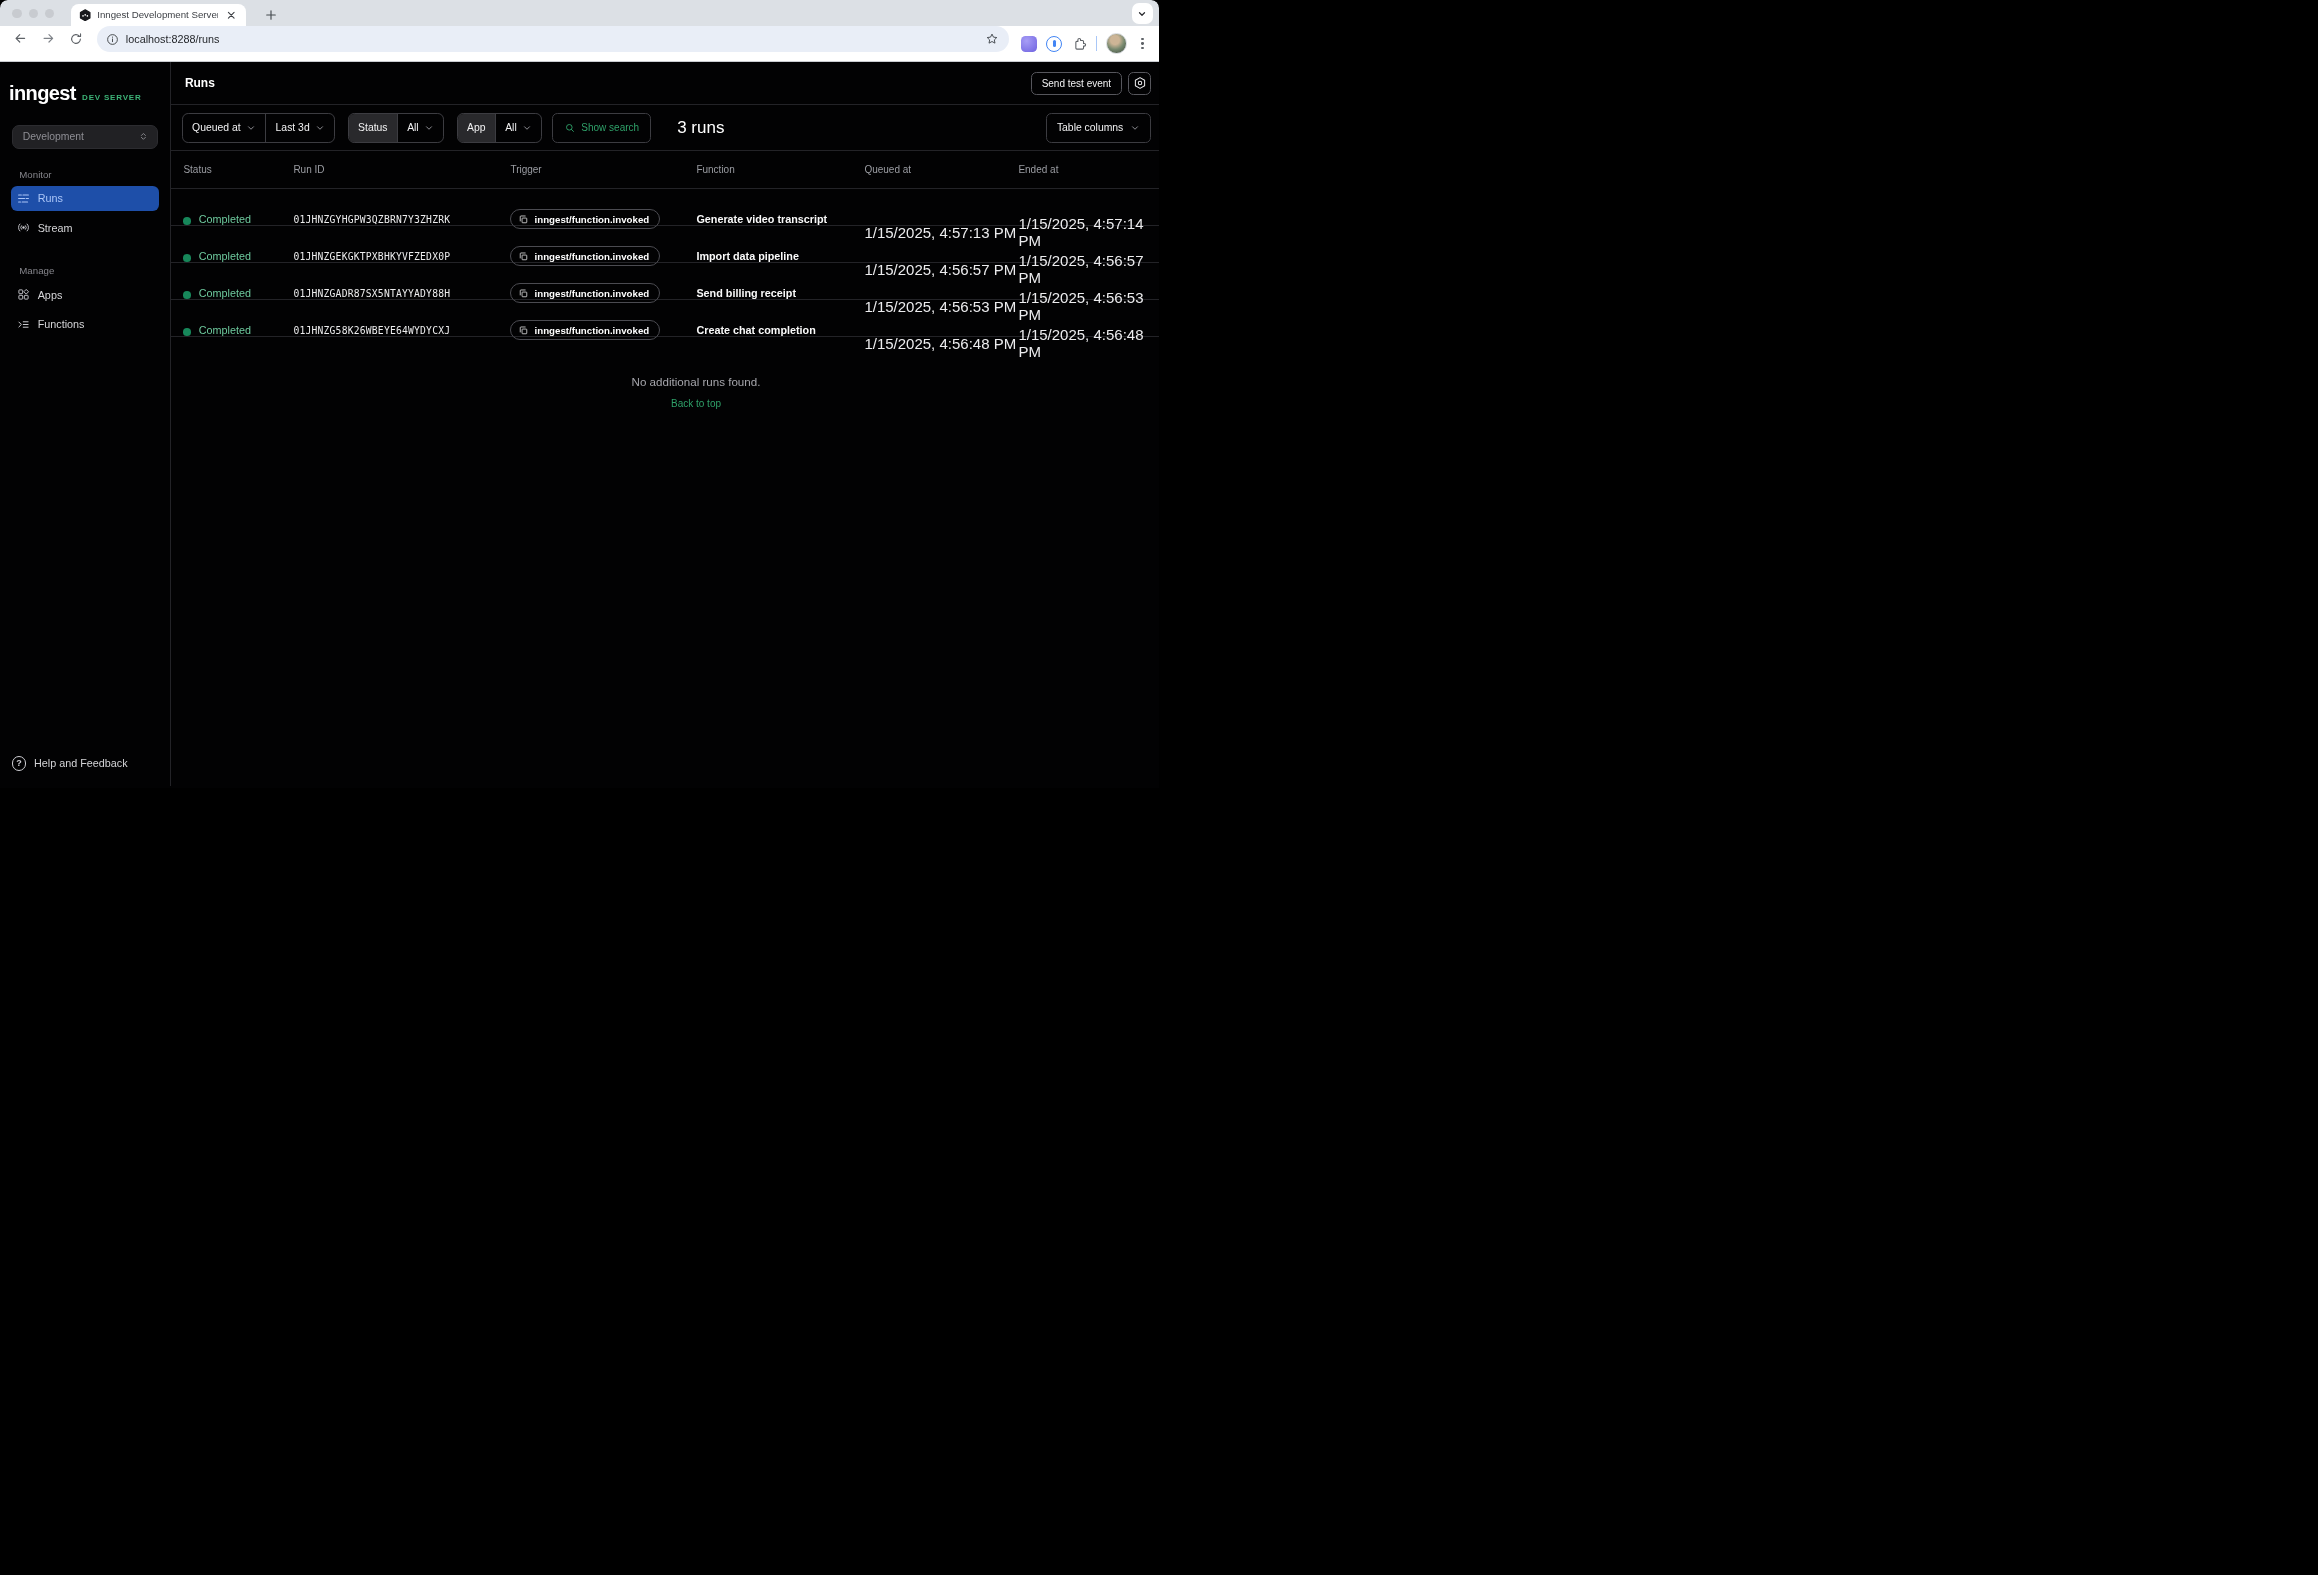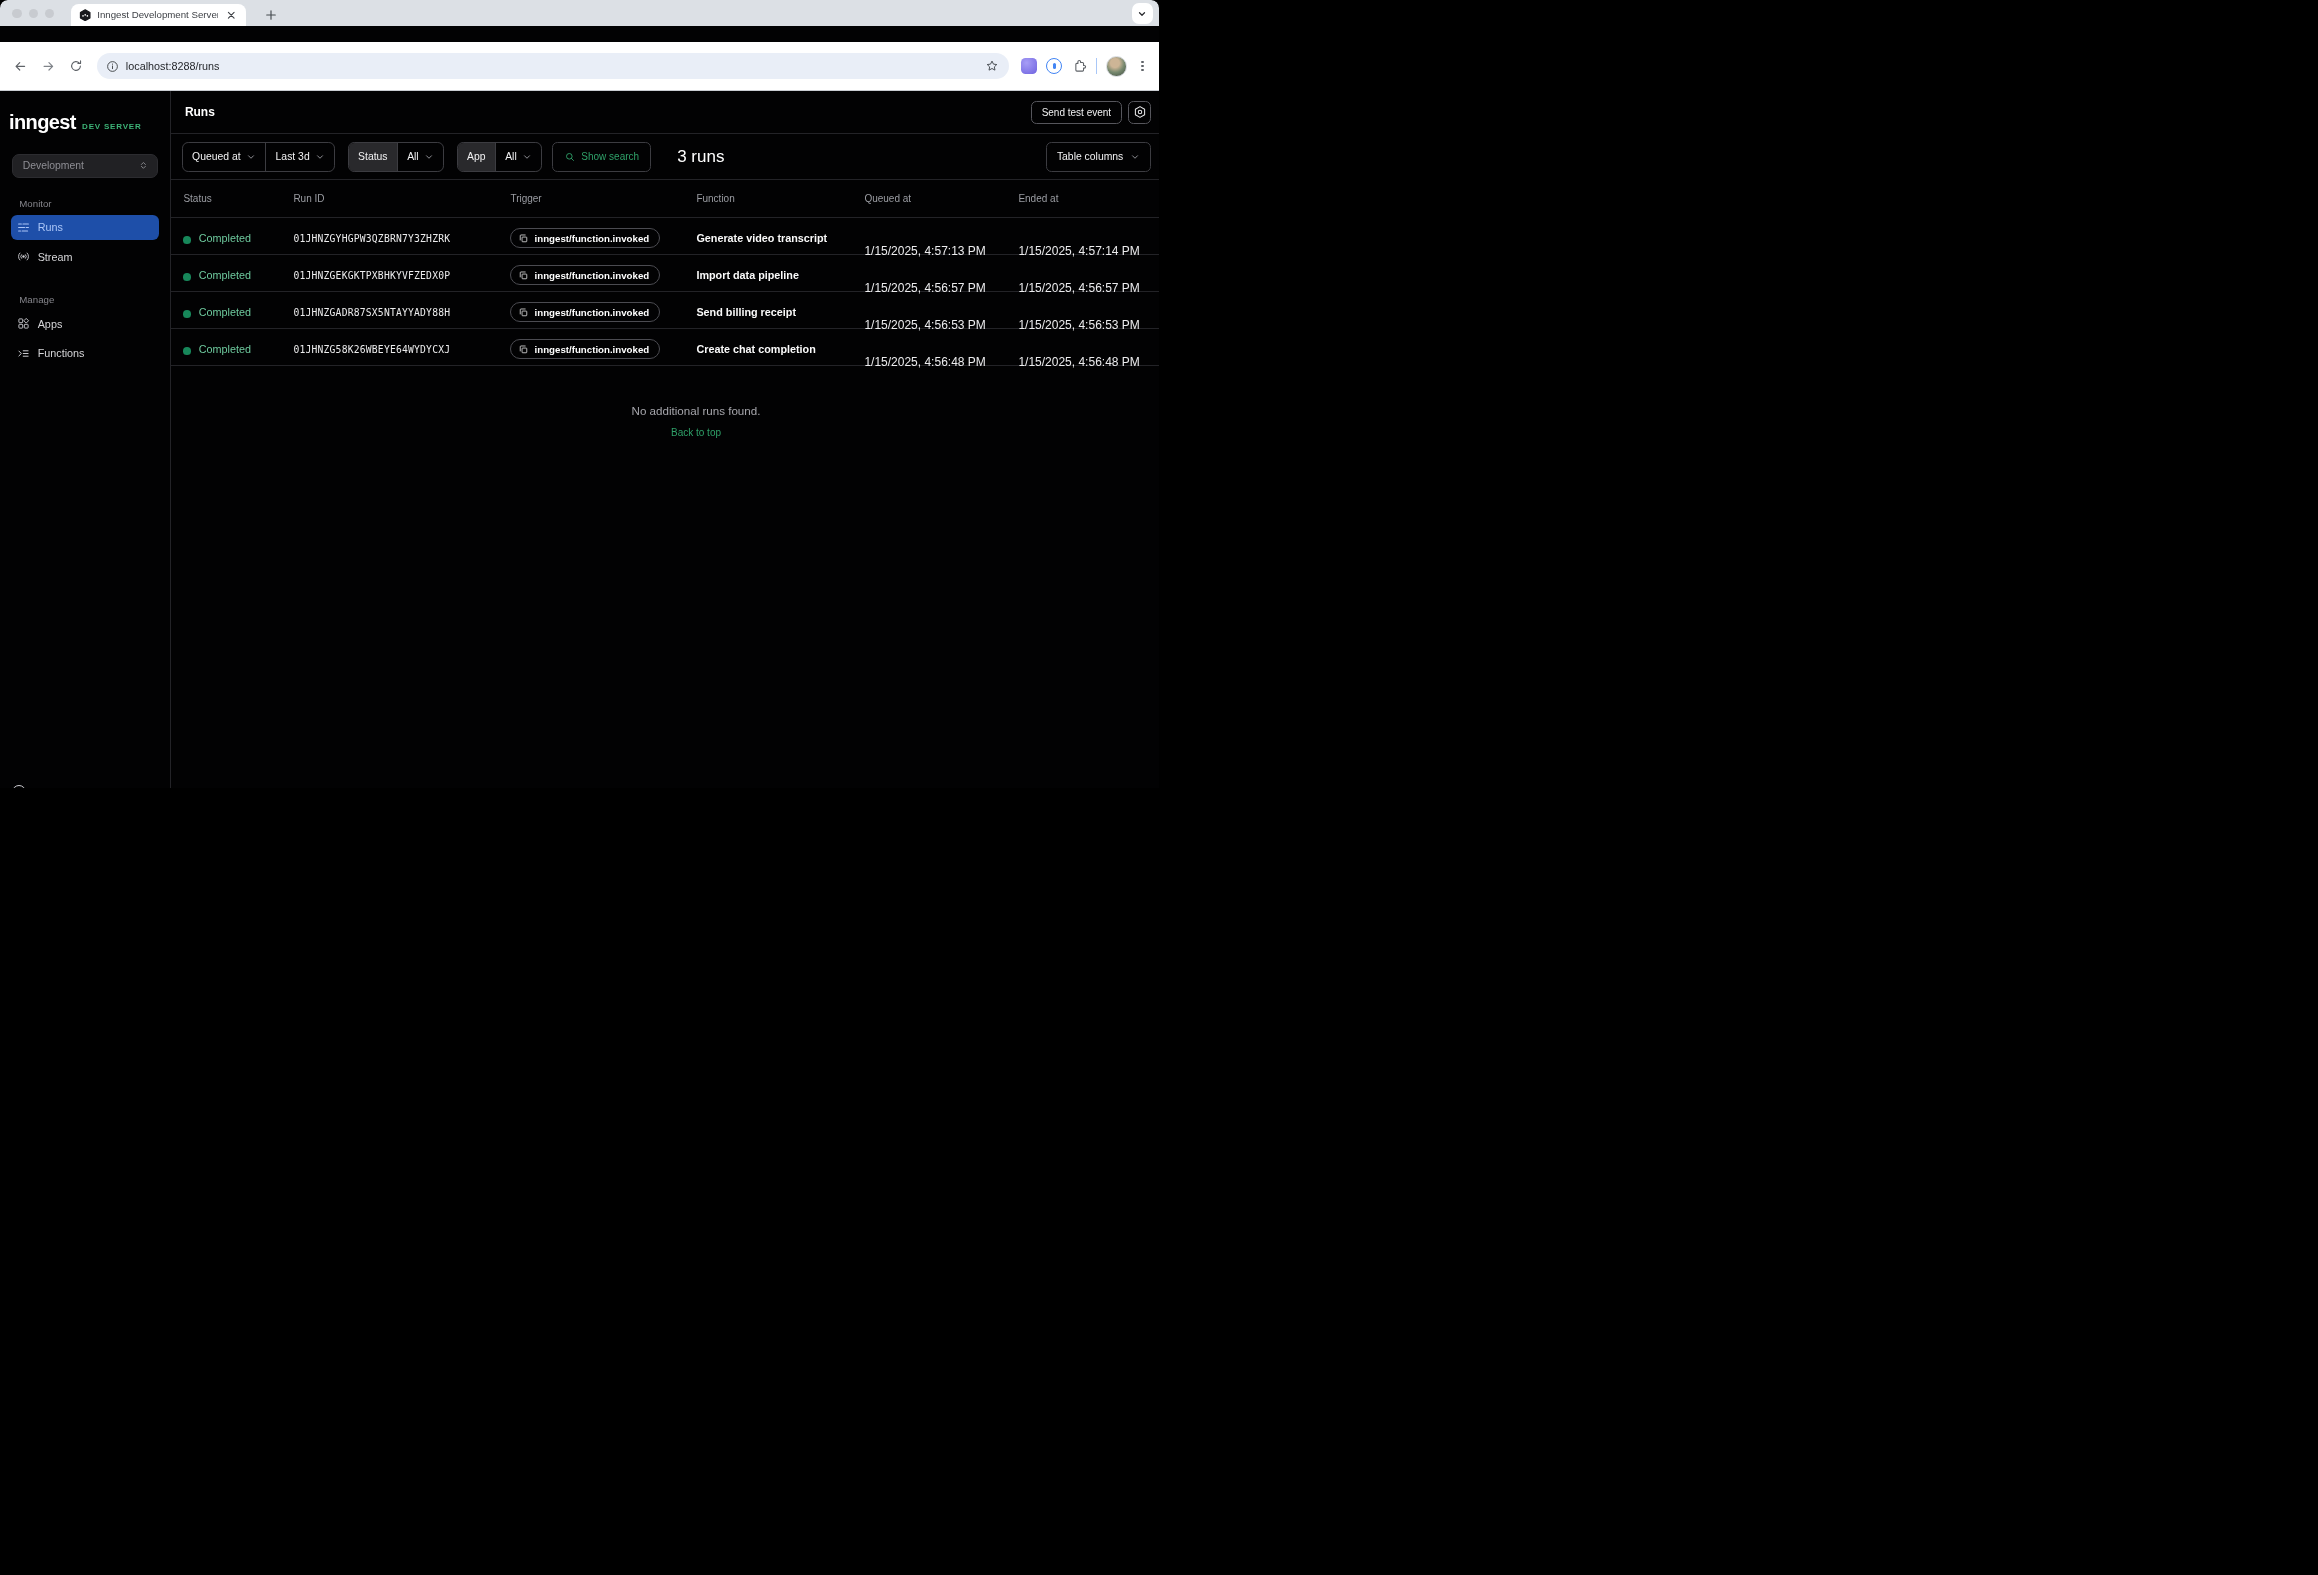--- a/index.html
+++ b/index.html
@@ -9,21 +9,21 @@
 
   
   .tabstrip { height:26px; background:#dce0e5; position:relative; border-radius:7.7px 7.7px 0 0; }
   .traffic { position:absolute; top:8.5px; left:12.4px; display:flex; gap:7px; }
   .traffic span { width:9.3px; height:9.3px; border-radius:50%; background:#c8cbd0; }
   .tab { position:absolute; left:71px; top:3.9px; bottom:0; width:175px; background:#fff; border-radius:7.7px 7.7px 0 0; display:flex; align-items:center; padding:0 7.7px; gap:6.2px; }
   .tab-title { font-size:9.7px; color:#3f4247; white-space:nowrap; overflow:hidden; flex:1; }
   .tab-close { width:14px; height:14px; display:flex; align-items:center; justify-content:center; border-radius:50%; }
   .newtab-btn { position:absolute; left:261px; top:4.6px; width:20px; height:20px; display:flex; align-items:center; justify-content:center; border-radius:50%; }
   .tabsearch-btn { position:absolute; right:6.2px; top:3.1px; width:21px; height:21px; background:#fff; border-radius:7px; display:flex; align-items:center; justify-content:center; }
-  .toolbar { height:49px; background:#fff; display:flex; align-items:center; padding:0 7.7px; gap:3.1px; border-bottom:0.8px solid #c9ccd1;margin-top:16px; }
+  .toolbar { height:36px; background:#fff; display:flex; padding:0 7.7px; gap:3.1px; border-bottom:0.8px solid #c9ccd1; }
   .nav-btn { width:25px; height:25px; display:flex; align-items:center; justify-content:center; border-radius:50%; flex:0 0 auto; }
   .omnibox { flex:1; height:26px; margin:0 6.2px 0 4.6px; background:#e9eef7; border-radius:13px; display:flex; align-items:center; padding:0 9.3px; gap:7px; min-width:0; }
   .url-text { font-size:10.8px; color:#1f2125; flex:1; white-space:nowrap; overflow:hidden; }
   .ext-row { display:flex; align-items:center; gap:9.3px; padding:0 3.1px; flex:0 0 auto; }
   .ext-purple { width:16px; height:16px; border-radius:4.6px; background:radial-gradient(circle at 35% 30%,#a79df6,#6f63e0); }
   .ext-1pw { width:16px; height:16px; border-radius:50%; border:1.9px solid #4285f4; background:#fff; display:flex; align-items:center; justify-content:center; }
   .ext-1pw i { display:block; width:2.7px; height:6.2px; border-radius:1.5px; background:#4285f4; }
   .chrome-divider { width:0.8px; height:15.4px; background:#a9c7f7; }
   .avatar { width:21px; height:21px; border-radius:50%; background:radial-gradient(circle at 42% 32%,#cdb596 0 26%,#77896f 55%,#3c473c 100%); border:0.8px solid #d6d9de; }
   .kebab { display:flex; flex-direction:column; gap:1.9px; padding:4.6px; }
@@ -70,21 +70,21 @@
   .runs-table { width:100%; }
   .trow { display:grid; grid-template-columns:110px 217px 186px 168px 154px 1fr; align-items:center; padding-left:12.4px; border-bottom:0.8px solid #232327; }
   .thead { height:38px; font-size:10px; color:#9b9da3; font-weight:500; }
   .tdata { height:37px; }
   .cell-status { display:flex; align-items:flex-end; gap:7.7px; }
   .status-dot { width:7.7px; height:7.7px; border-radius:50%; background:#17875a; }
   .status-text { font-size:10.8px; color:#6fcb9f; }
   .cell-runid { font-family:"DejaVu Sans Mono",monospace; font-size:9.7px; color:#ededee; letter-spacing:0.2px; }
   .trigger-pill { display:inline-flex; align-items:center; gap:5.4px; border:0.8px solid #4b4b51; border-radius:772px; padding:3.9px 9.3px 3.9px 7px; color:#fff; font-size:9.7px; font-weight:600; max-width:100%; }
   .cell-fn { font-size:10.8px; font-weight:600; color:#fafafa; }
-  .cell-time { font-size:12px; color:#ececee;margin-top:26px; }
+  .cell-time { font-size:15px; color:#ececee;margin-top:26px; }
 
   
   .empty-state { text-align:center; padding-top:38px; transform:translateX(31px); }
   .empty-msg { font-size:11.6px; color:#a6a6ac; }
   .back-link { display:inline-block; margin-top:10px; font-size:10px; font-weight:500; color:#2fa169; }
   .btn-refresh { height:29px; padding:0 12.4px; margin-top:14.7px; border-color:#4b4b51; border-radius:6.2px; font-size:10.4px; }
 
   svg { display:block; }
 </style>
 </head>

